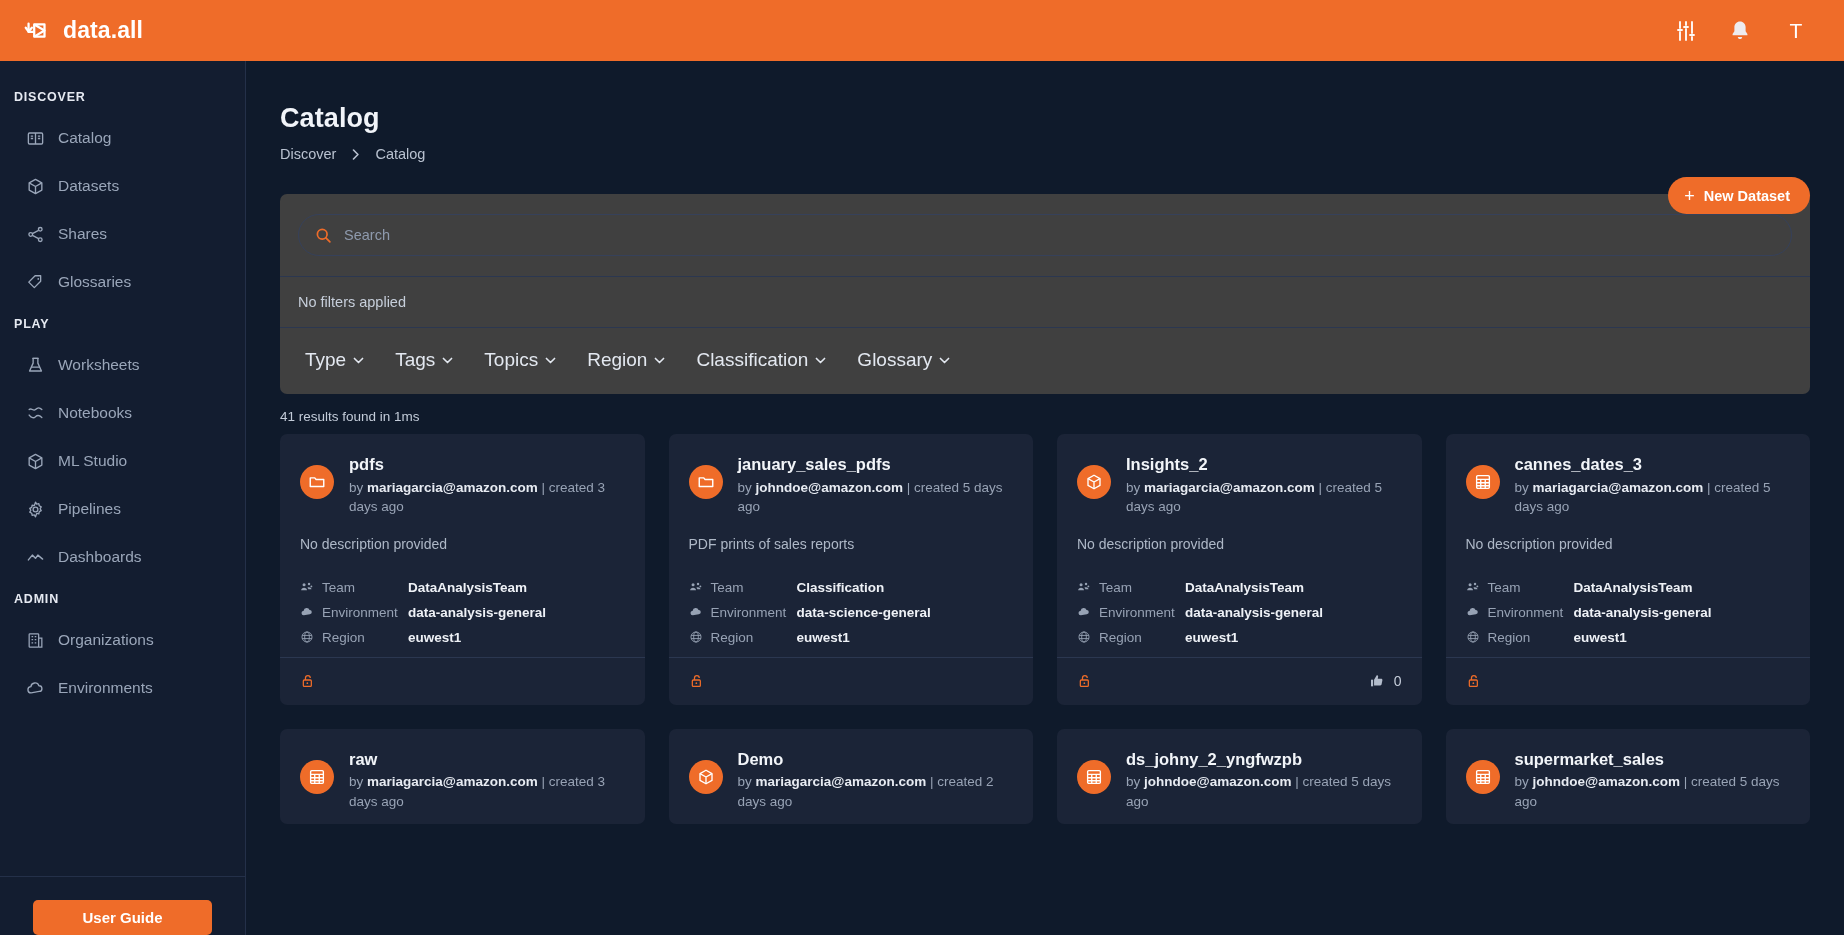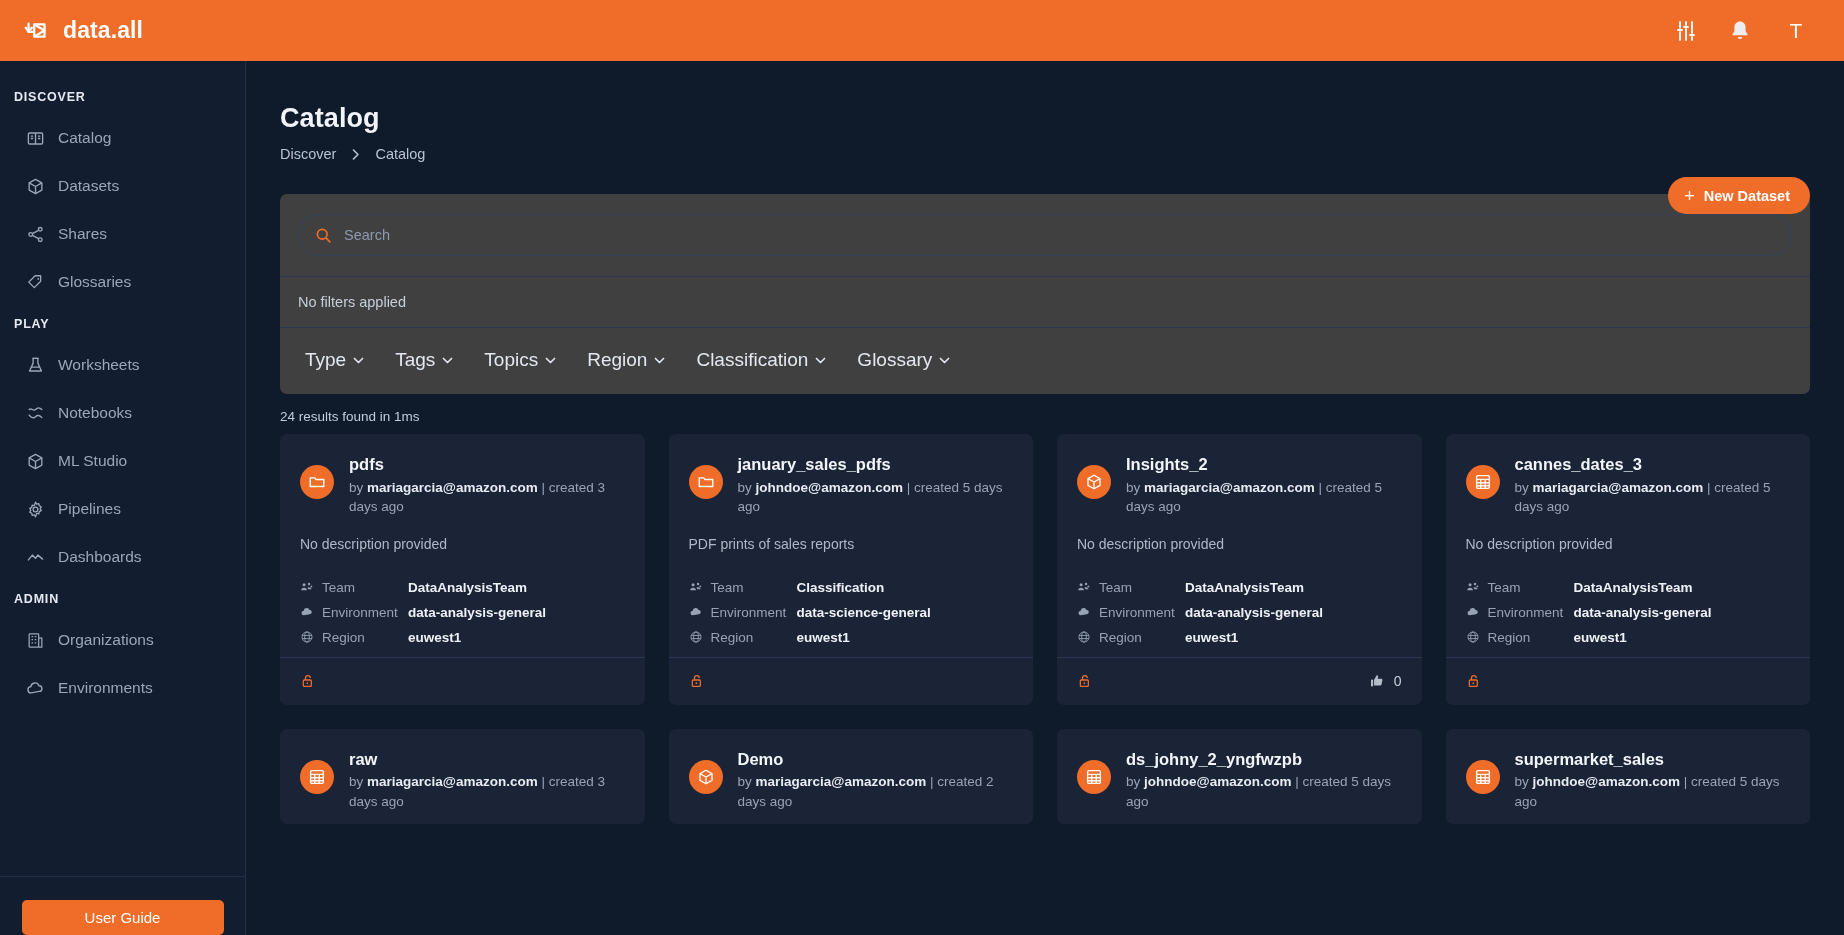--- a/index.html
+++ b/index.html
@@ -51,25 +51,25 @@
     display: flex; align-items: center; gap: 13px;
     height: 48px; padding-left: 26px;
     color: #9aa6b9; font-size: 15.5px;
     cursor: pointer;
   }
   .side-item svg { width: 19px; height: 19px; flex: none; }
   .side-label { line-height: 1; }
   .side-bottom { border-top: 1px solid #243049; padding: 23px 0 0 0; }
   .userguide-btn {
     display: block; margin: 0 auto;
-    width: 202px; height: 35px;
+    width: 179px; height: 35px;
     background: #ef6c29; color: #fff;
     border: none; border-radius: 5px;
     font-family: "Liberation Sans", sans-serif;
-    font-size: 15px; font-weight: 400; cursor: pointer;
+    font-size: 15px; font-weight: 700; cursor: pointer;
   }
 
   
   .main {
     position: absolute; top: 61px; left: 246px;
     width: 1598px; height: 874px;
     overflow: hidden;
     padding: 42px 34px 0 34px;
   }
   .page-title {
@@ -380,21 +380,21 @@
       </button>
       <button class="filter-btn">
         <span>Glossary</span>
         <svg viewBox="0 0 16 16" fill="none" stroke="#e3e8f0" stroke-width="2" stroke-linecap="round" stroke-linejoin="round">
             <path d="M3 5.5L8 10.5l5-5"></path>
           </svg>
       </button>
     </div>
   </div>
 
-  <div class="results-count">24 results found in 1ms</div>
+  <div class="results-count">41 results found in 1ms</div>
 
   <div class="cards-grid" id="cards-grid">
       <div class="card">
         <div class="card-body">
           <div class="card-head">
             <span class="card-avatar">
               <svg viewBox="0 0 24 24" fill="none" stroke="#fff" stroke-width="1.9" stroke-linejoin="round">
                 <path d="M3 6.5h6l1.8 2.2H21v9.3H3z"></path>
               </svg>
             </span>

